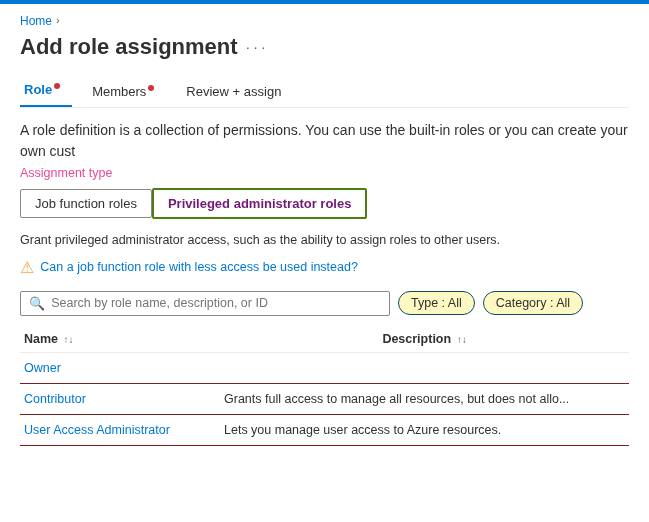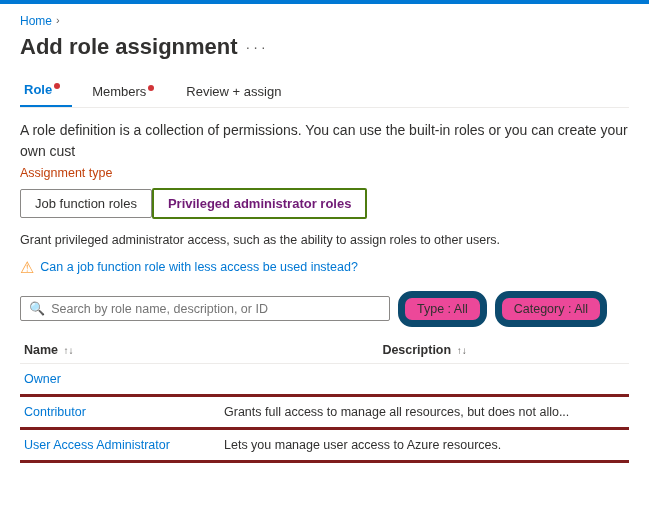--- a/index.html
+++ b/index.html
@@ -78,21 +78,21 @@
       font-size: 8px;
     }
     .description-text {
       font-size: 14px;
       color: #323130;
       margin-bottom: 4px;
       line-height: 1.5;
     }
     .assignment-type-label {
       font-size: 12.5px;
-      color: #c2410c;
+      color: #ec4899;
       margin-bottom: 8px;
       font-weight: 500;
     }
     .role-type-buttons {
       display: flex;
       align-items: center;
       margin-bottom: 12px;
     }
     .role-type-btn {
       padding: 6px 14px;
@@ -151,25 +151,25 @@
       color: #605e5c;
       width: 100%;
       background: transparent;
     }
     .search-icon {
       color: #605e5c;
       margin-right: 6px;
       font-size: 13px;
     }
     .filter-btn {
-      border: 7px solid #0c4a6e;
+      border: 1px solid #0c4a6e;
       border-radius: 14px;
       padding: 4px 12px;
       font-size: 12.5px;
-      background: #ec4899;
+      background: #fef9c3;
       cursor: pointer;
       color: #323130;
       white-space: nowrap;
     }
     .table-header {
       display: flex;
       padding: 6px 4px;
       border-bottom: 1px solid #edebe9;
       font-weight: 600;
       font-size: 12.5px;
@@ -183,21 +183,21 @@
       flex: 1;
     }
     .sort-icon {
       font-size: 10px;
       margin-left: 2px;
       color: #605e5c;
     }
     .table-row {
       display: flex;
       padding: 8px 4px;
-      border-bottom: 3px solid #7f1d1d;
+      border-bottom: 1px solid #7f1d1d;
       align-items: flex-start;
     }
     .cell-name {
       width: 200px;
       min-width: 200px;
       color: #0078d4;
       cursor: pointer;
       font-size: 12.5px;
     }
     .cell-desc {

